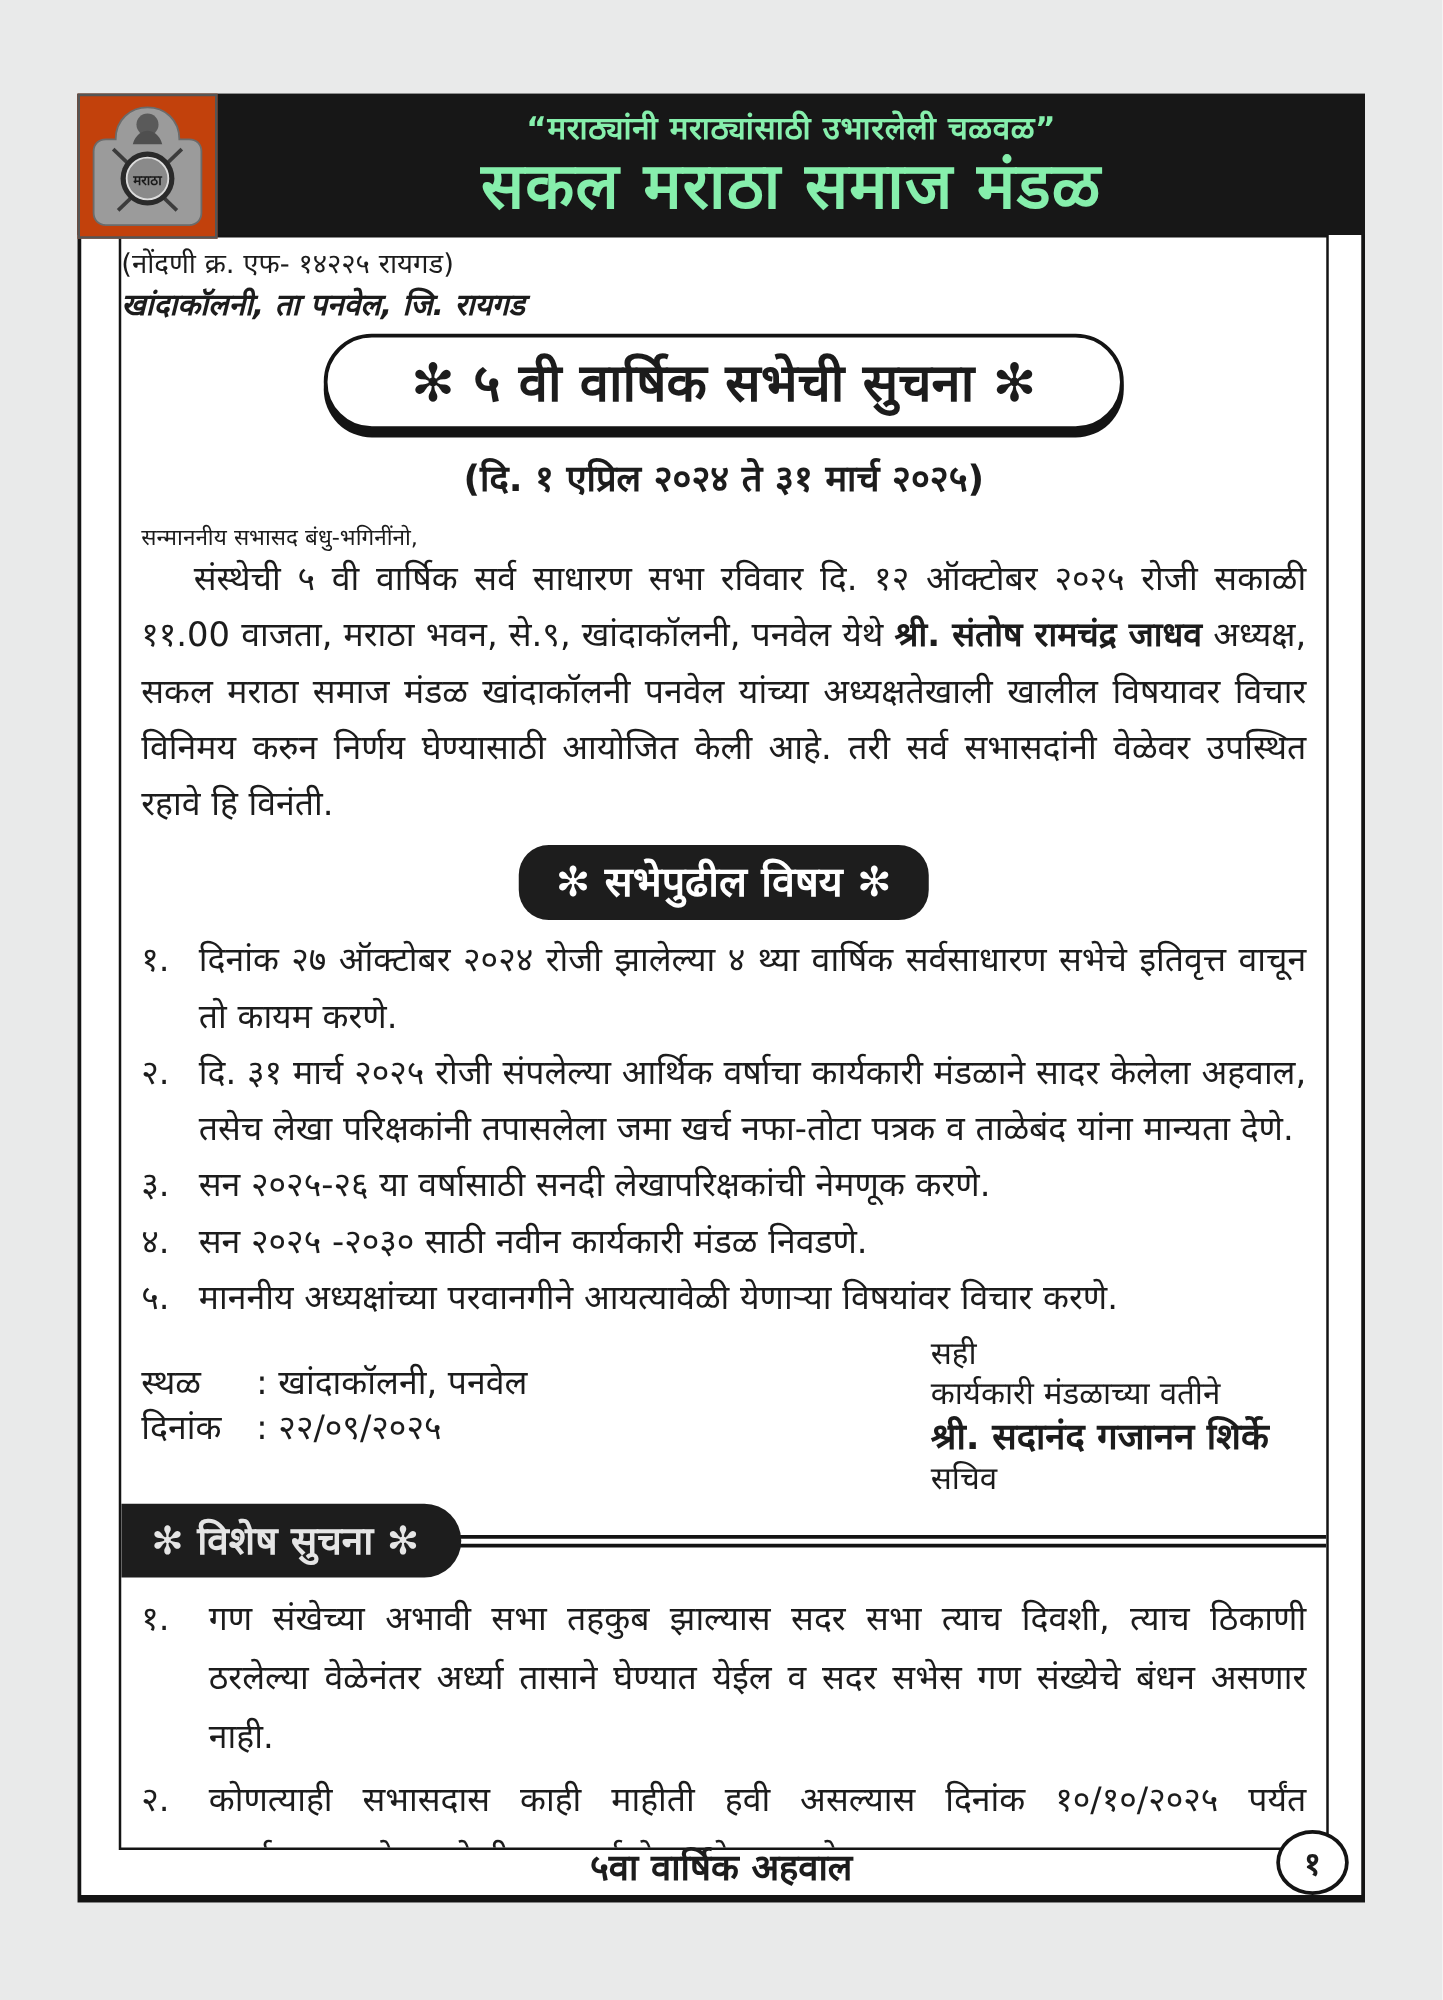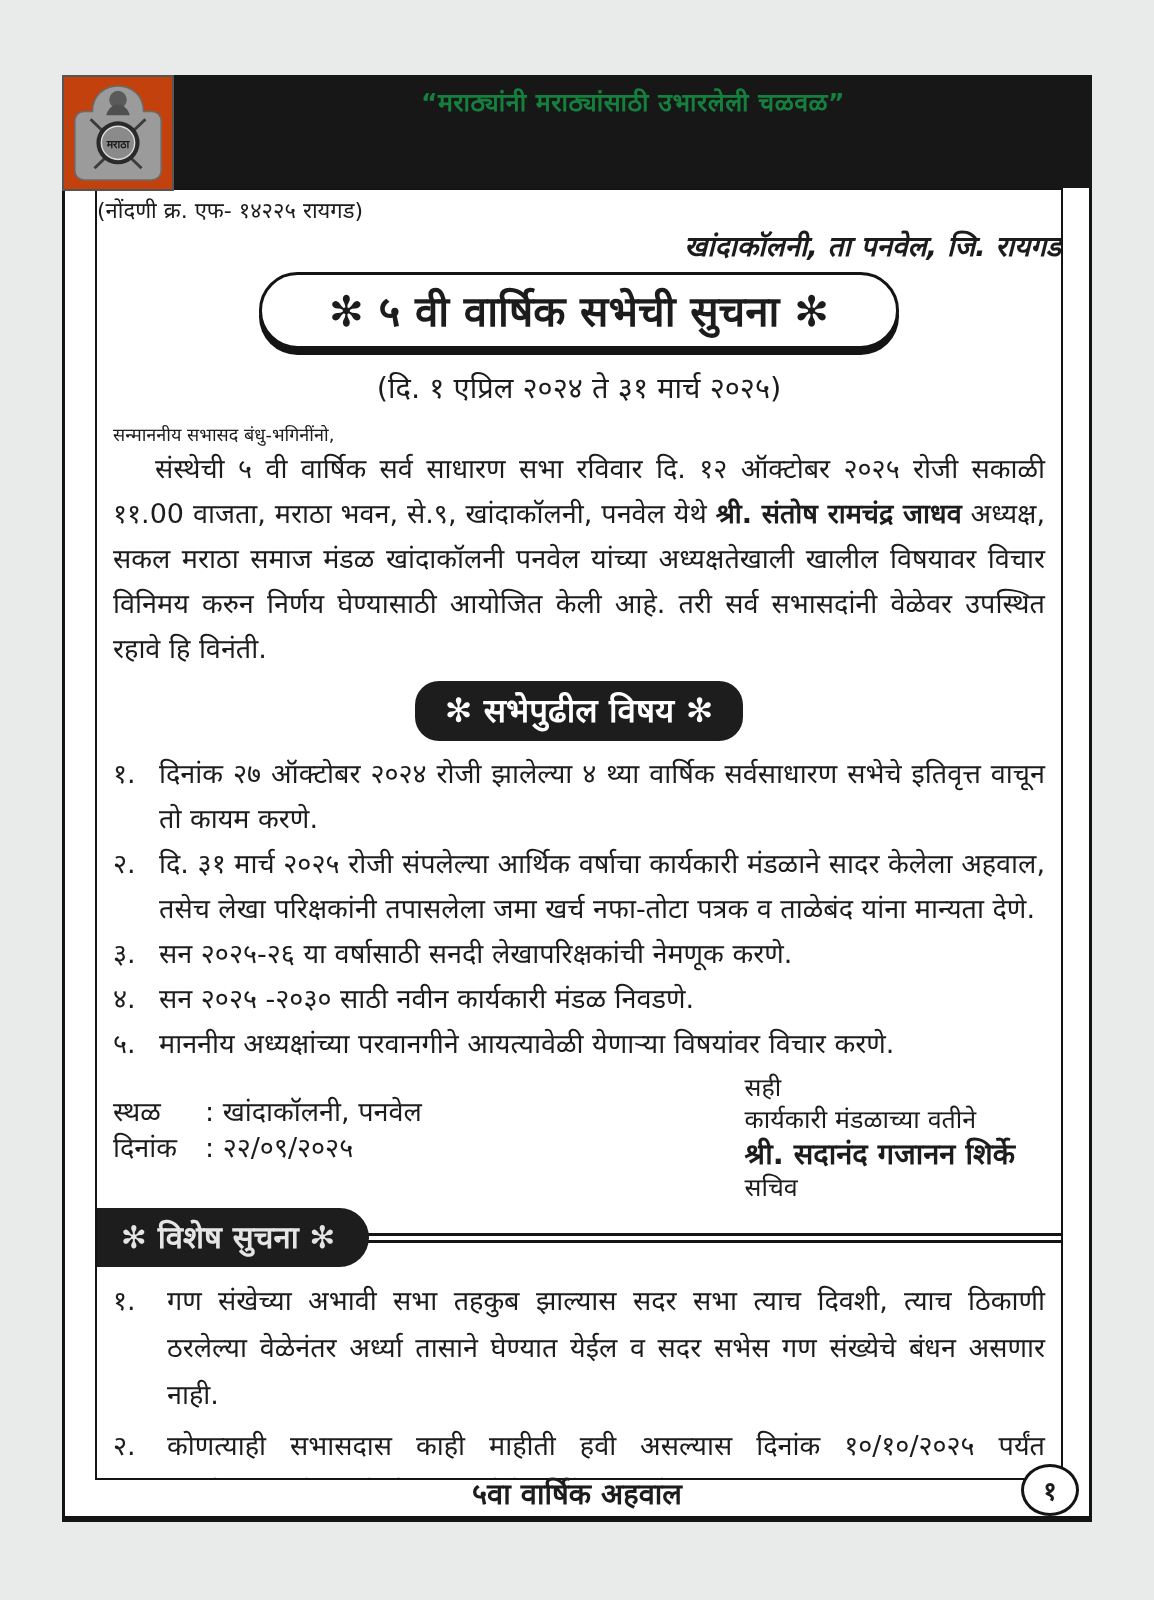--- a/index.html
+++ b/index.html
@@ -13,41 +13,41 @@
   }
   .frame {
     position:absolute; left:62px; top:75px; width:1030px; height:1447px;
     background:#fff;
     border:3px solid #141414;
     border-bottom-width:6px;
   }
   
   .band {
     position:absolute; left:-3px; top:-3px; right:-3px; height:113px;
-    background:#171717; color:#15803d; text-align:center;
+    background:#171717; color:#86efac; text-align:center;
     padding-left:112px;
   }
   .slogan { font-size:25px; font-weight:bold; padding-top:9px; letter-spacing:.5px; }
   .orgname { font-size:51px; font-weight:bold; line-height:1.25; letter-spacing:1px; }
   .logo-box {
     position:absolute; left:-3px; top:-3px; width:112px; height:116px;
     background:#c2410c; border:2px solid #555; z-index:3; padding:5px;
   }
   .logo-box svg { width:100%; height:100%; display:block; }
   
   .reg   { font-size:22px; margin-top:4px; }
-  .addr  { text-align:right; font-size:28px; font-weight:bold; font-style:italic; margin-top:2px; }
+  .addr  { text-align:left; font-size:24px; font-weight:bold; font-style:italic; margin-top:2px; }
   .title-box {
     width:640px; margin:8px auto 0; text-align:center;
     border:3px solid #141414; border-radius:40px;
     box-shadow:0 6px 0 #141414;
     font-size:42px; font-weight:bold; padding:6px 0 8px;
     background:#fff;
   }
-  .period { text-align:center; font-size:29px; font-weight:normal; margin-top:18px; }
+  .period { text-align:center; font-size:29px; font-weight:bold; margin-top:18px; }
   
   .inner {
     position:absolute; left:30px; right:26px; top:110px; bottom:36px;
     border:2px solid #141414; background:#fff; overflow:hidden;
   }
   .pad { padding:0 16px; }
   .salutation { font-size:18px; margin-top:16px; }
   .bodypara {
     font-size:27px; line-height:45px; text-align:justify;
     text-indent:42px; margin-top:0;
@@ -93,20 +93,21 @@
   }
   .bold { font-weight:bold; }
 </style>
 </head>
 <body>
 
 <div class="frame">
 
   <div class="band">
     <div class="slogan">“मराठ्यांनी मराठ्यांसाठी उभारलेली चळवळ”</div>
+    <div class="orgname">सकल मराठा समाज मंडळ</div>
   </div>
 
   <div class="logo-box">
     <svg viewBox="0 0 100 104">
       <path d="M16 100 h68 c6 0 10 -4 10 -10 V40 c0 -6 -4 -10 -10 -10 h-8 C76 14 64 4 50 4 C36 4 24 14 24 30 h-8 c-6 0 -10 4 -10 10 v50 c0 6 4 10 10 10 z" fill="#9b9b9b" stroke="#6b6b6b" stroke-width="1.5"></path>
       <circle cx="50" cy="18" r="9" fill="#5a5a5a"></circle>
       <path d="M38 34 c2 -8 8 -11 12 -11 c4 0 10 3 12 11 z" fill="#4f4f4f"></path>
       <line x1="22" y1="38" x2="74" y2="88" stroke="#3c3c3c" stroke-width="3"></line>
       <line x1="78" y1="38" x2="26" y2="88" stroke="#3c3c3c" stroke-width="3"></line>
       <circle cx="50" cy="62" r="22" fill="#2a2a2a"></circle>

